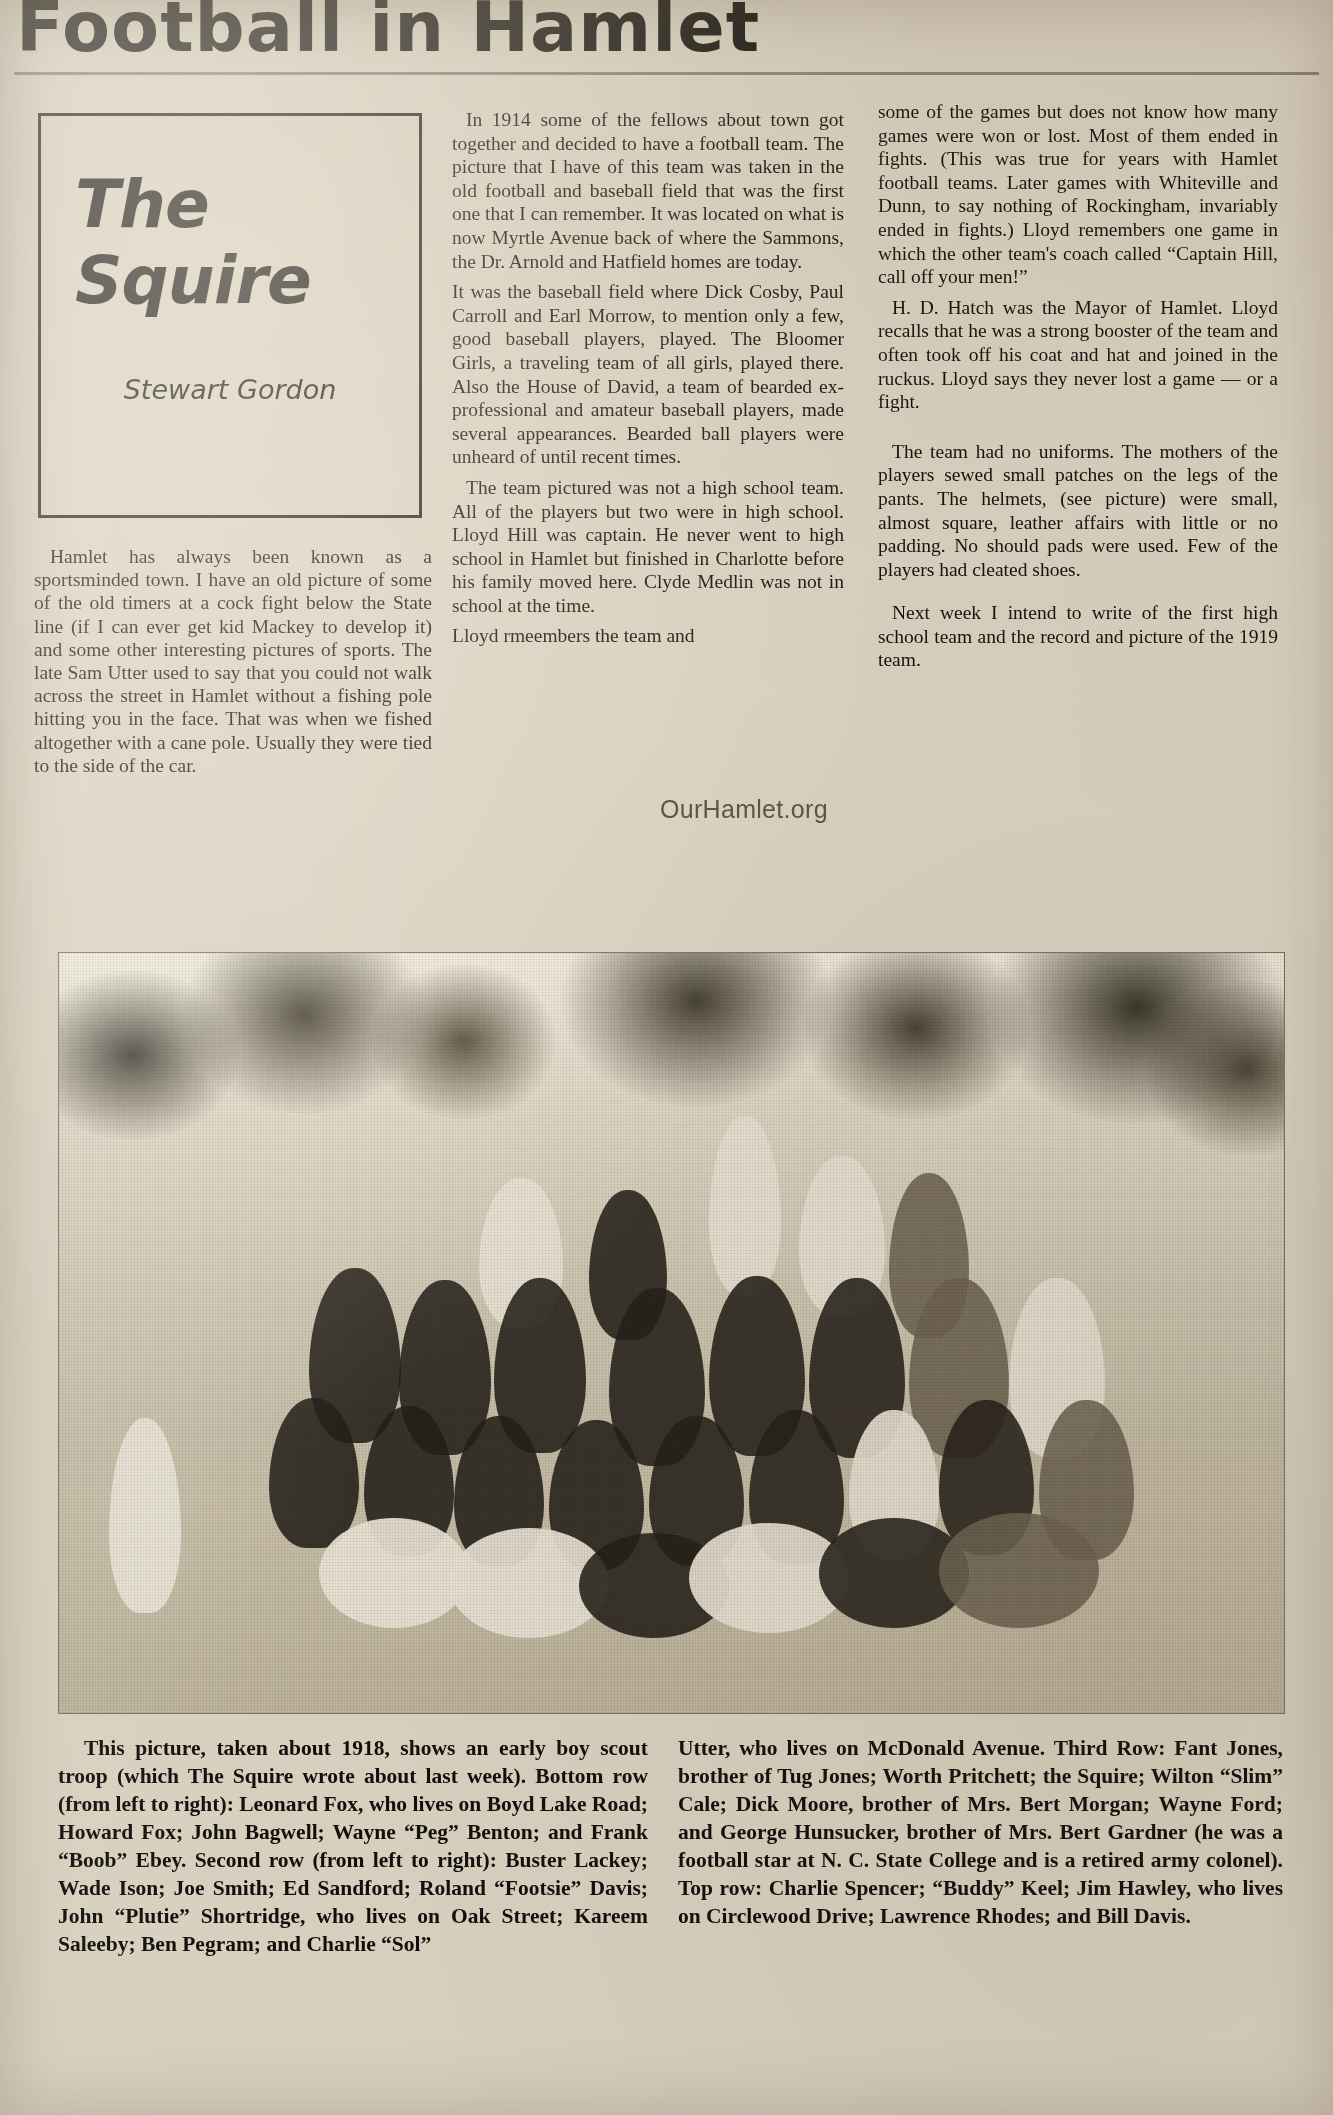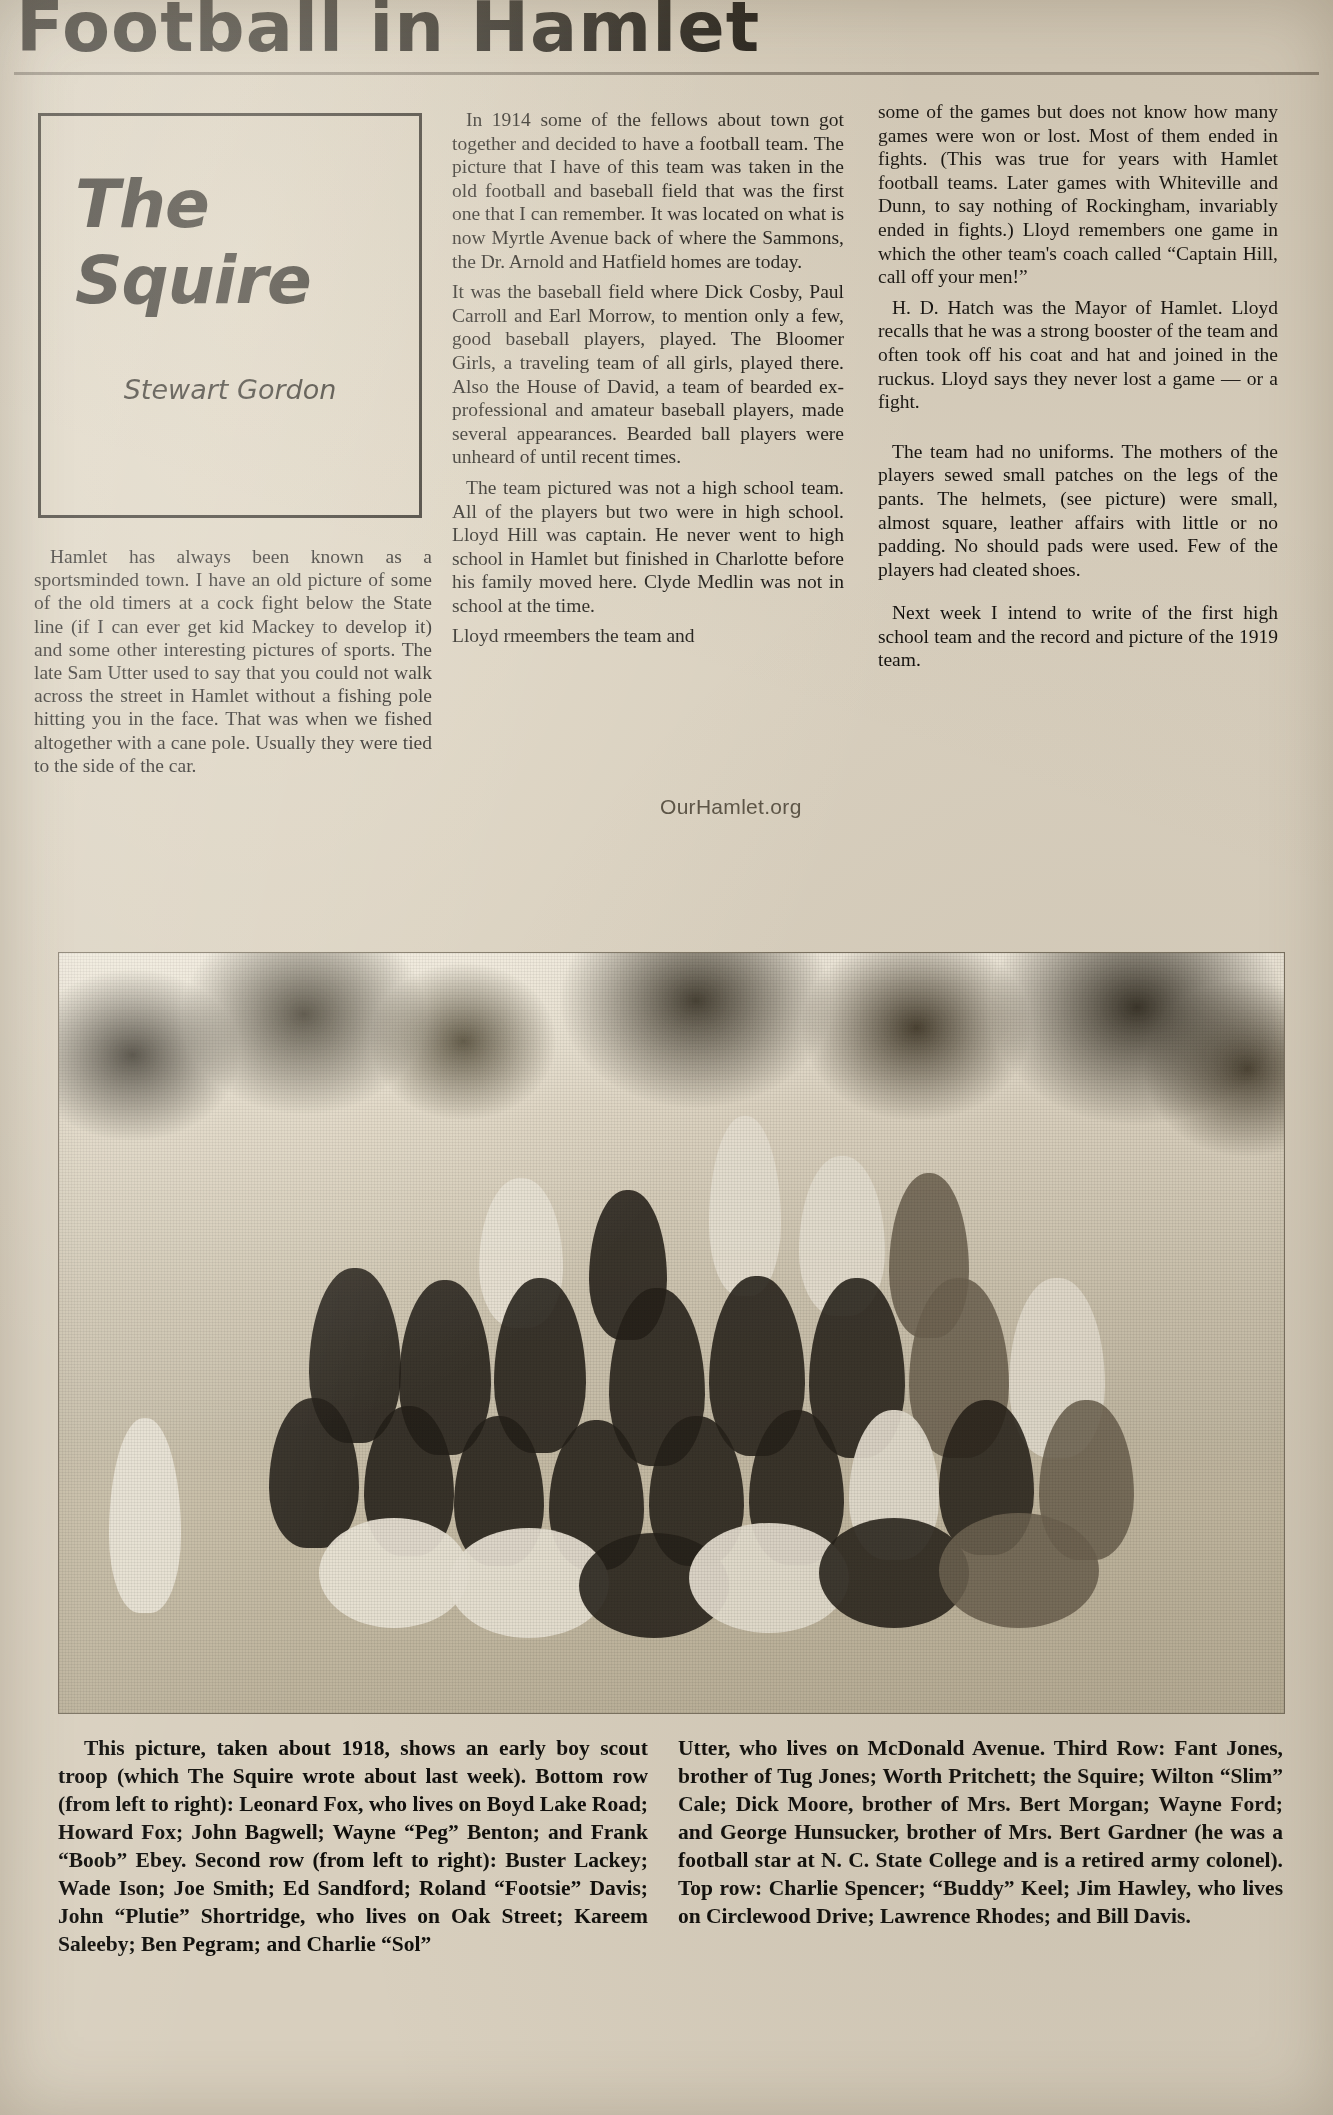--- a/index.html
+++ b/index.html
@@ -94,21 +94,21 @@
     color: #17140f;
     text-align: center;
     margin-top: 56px;
   }
   
   .watermark {
     position: absolute;
     left: 660px;
     top: 795px;
     font-family: "Liberation Sans", sans-serif;
-    font-size: 21px;
+    font-size: 25px;
     color: #5d5547;
     letter-spacing: .3px;
     z-index: 6;
   }
   
   .photo-wrap {
     position: absolute;
     left: 58px;
     top: 952px;
     width: 1225px;

